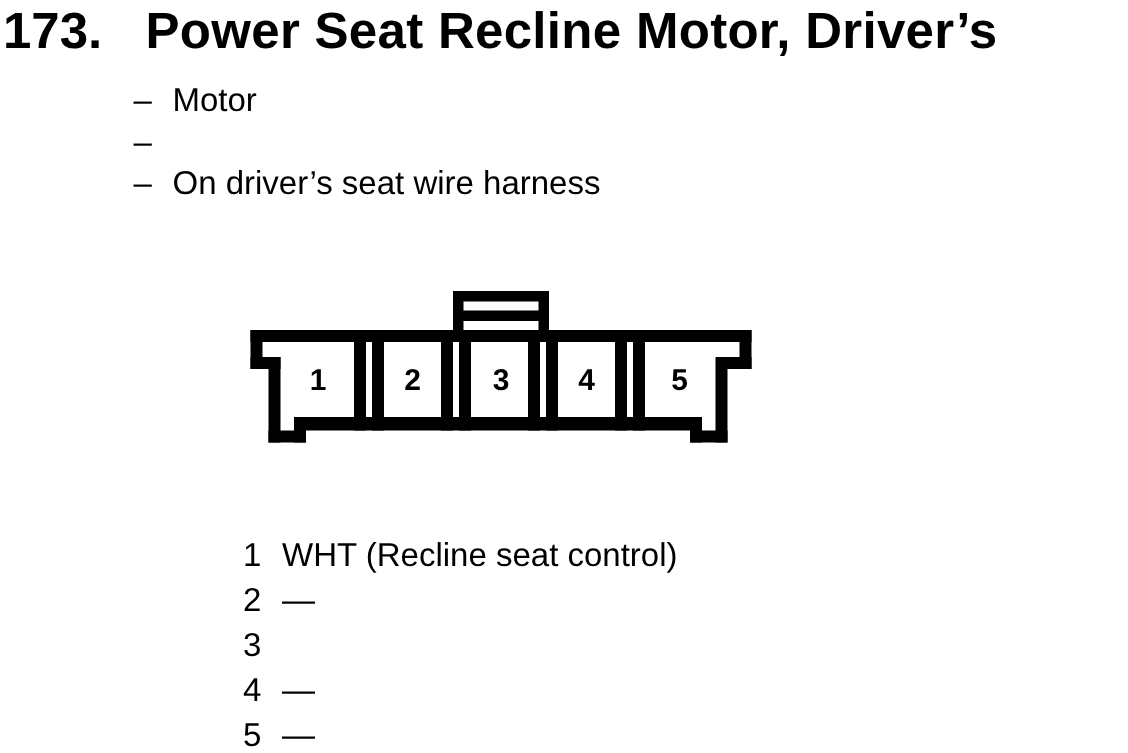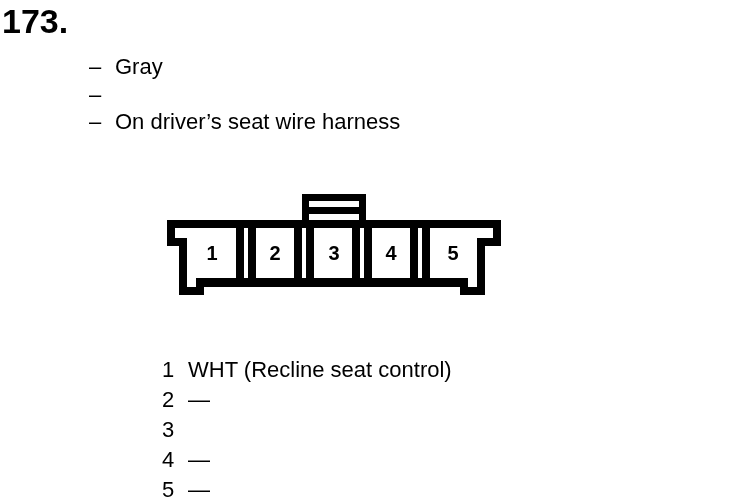--- a/index.html
+++ b/index.html
@@ -79,26 +79,27 @@
     fill: #000000;
   }
 </style>
 </head>
 <body>
 
 <div>
 
   <div class="title-row">
     <span class="item-no">173.</span>
+    <h1 class="page-title">Power Seat Recline Motor, Driver’s</h1>
   </div>
 
   <ul class="notes">
     <li class="note">
       <span class="note-dash">–</span>
-      <span>Gray</span>
+      <span>Motor</span>
     </li>
     <li class="note">
       <span class="note-dash">–</span>
     </li>
     <li class="note">
       <span class="note-dash">–</span>
       <span>On driver’s seat wire harness</span>
     </li>
   </ul>
 

